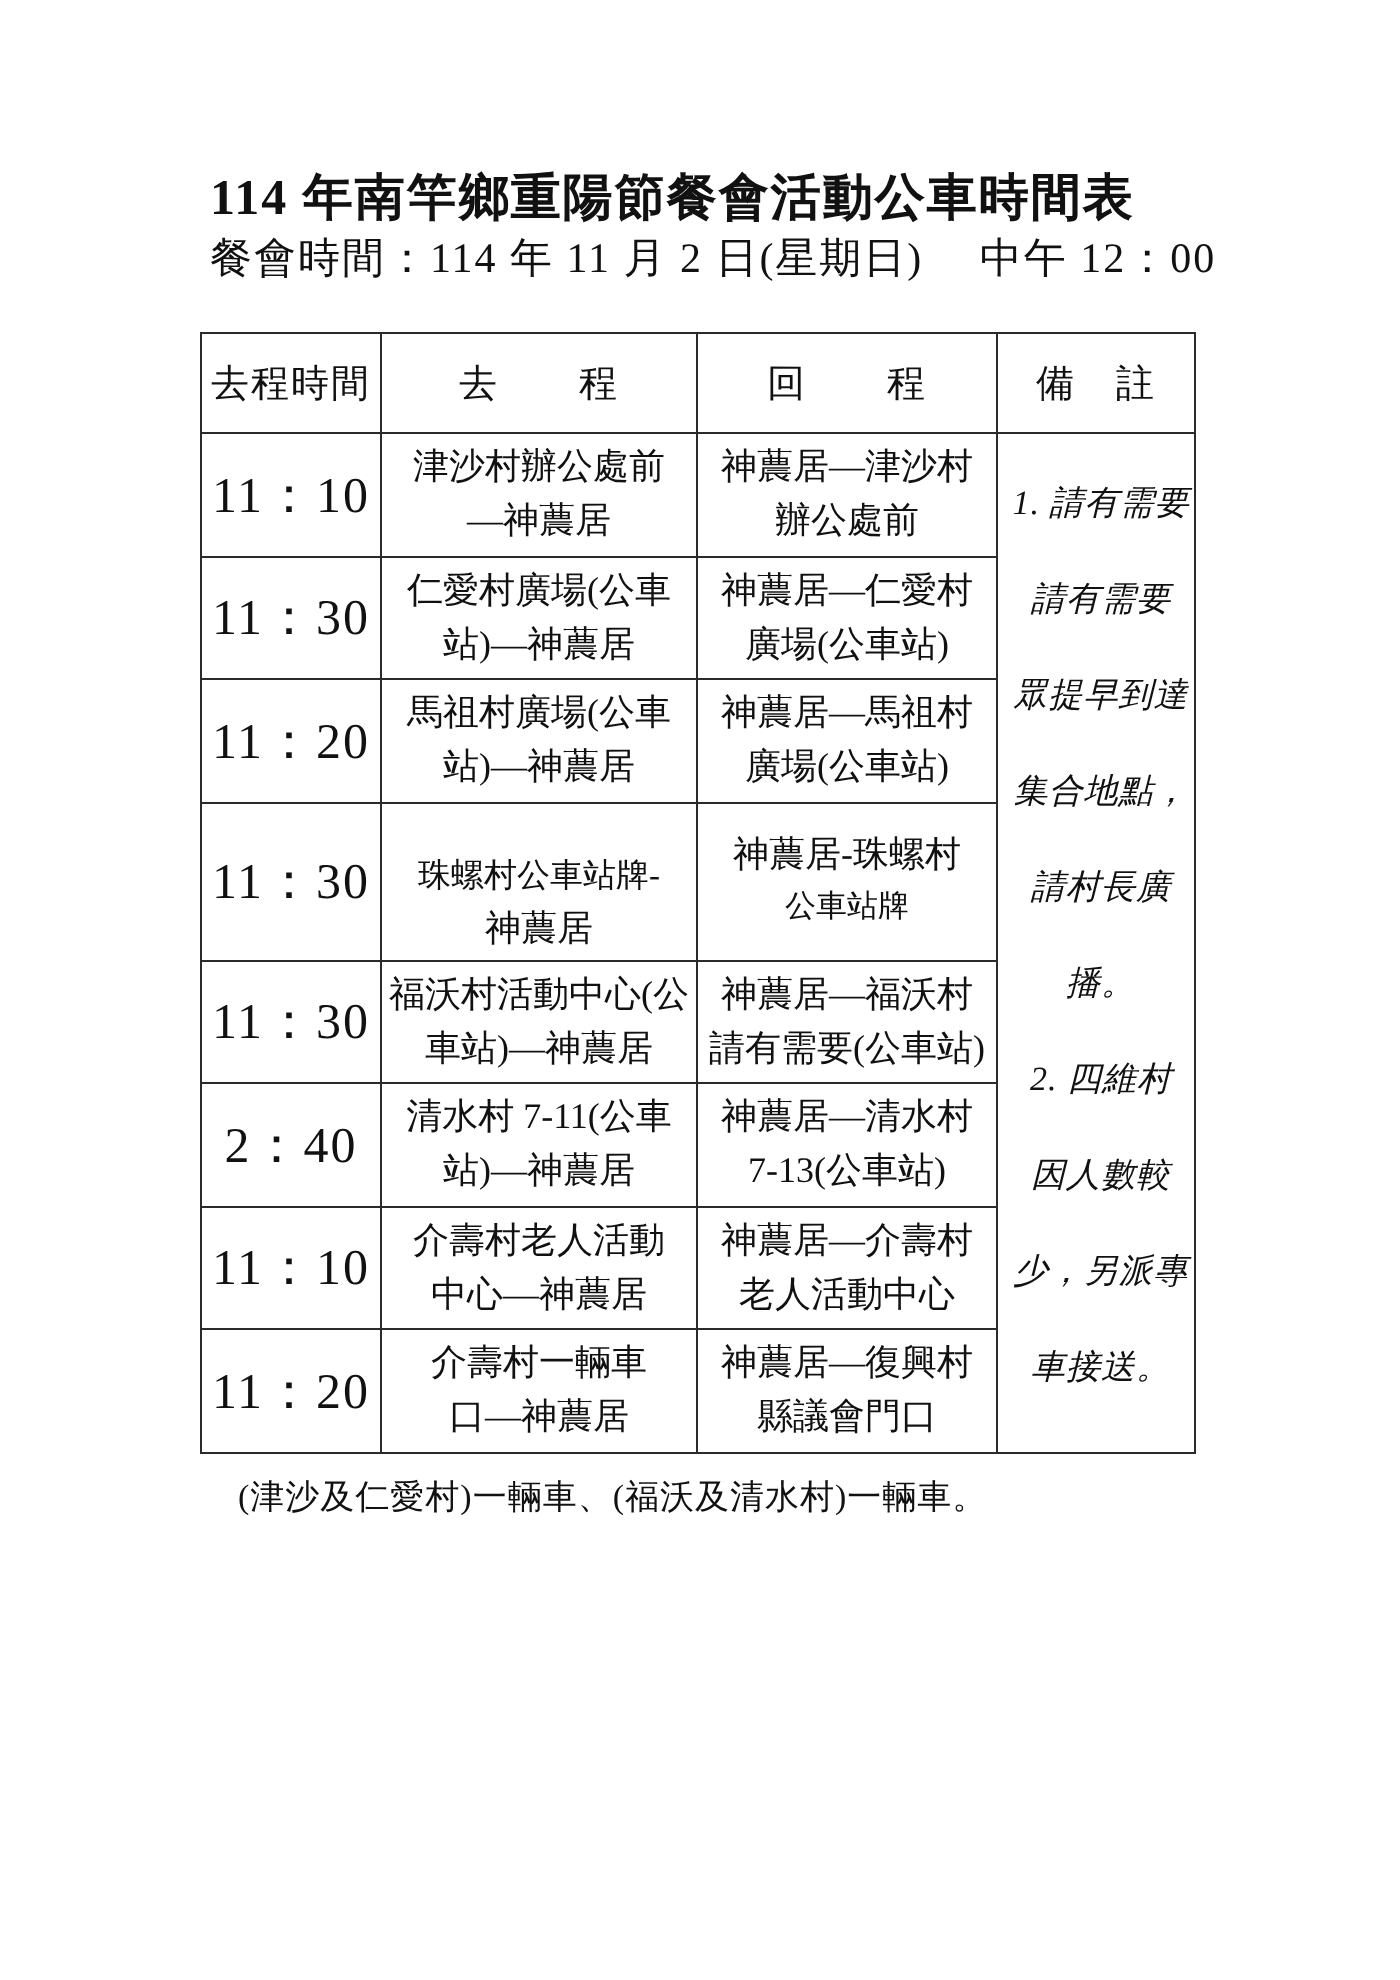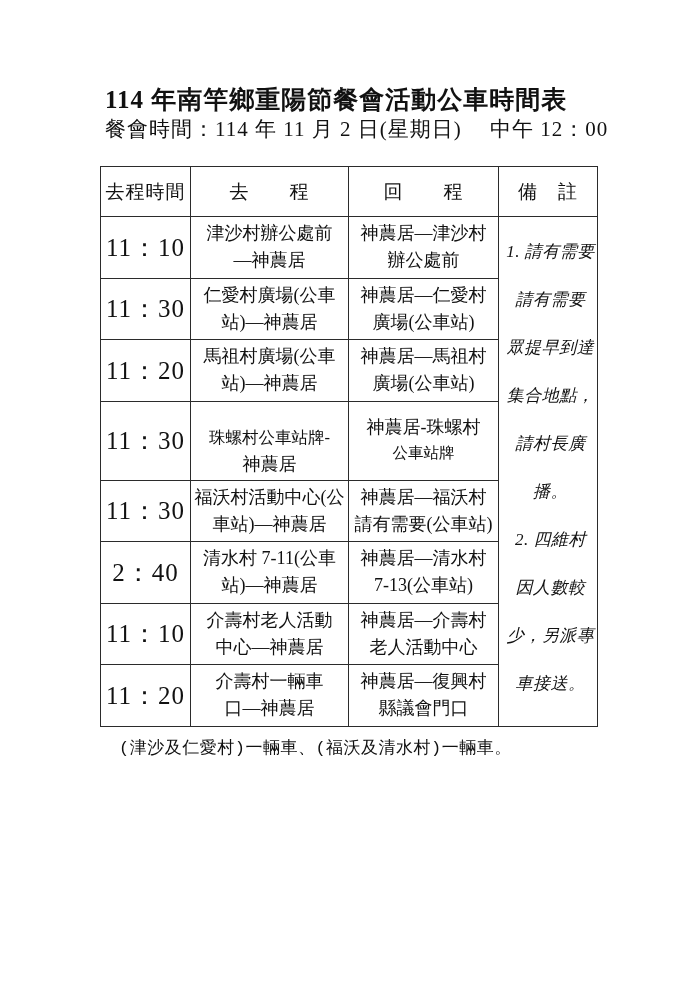--- a/index.html
+++ b/index.html
@@ -66,21 +66,21 @@
     font-style: italic;
   }
   .footnotes { margin-top: 11px; margin-left: 2px; }
   .footnotes .fn {
     font-size: 17px;
     line-height: 22px;
     margin-bottom: 20px;
     letter-spacing: 0.5px;
     white-space: nowrap;
   }
-  .footnotes .fn.indent { padding-left: 17px; font-family: Liberation Mono, monospace; }
+  .footnotes .fn.indent { padding-left: 17px; }
 </style>
 </head>
 <body>
 
 <div class="page">
 
   <h1 class="doc-title">114 年南竿鄉重陽節餐會活動公車時間表</h1>
 
   <div class="doc-subtitle">餐會時間：114 年 11 月 2 日(星期日)　 中午 12：00</div>
 

